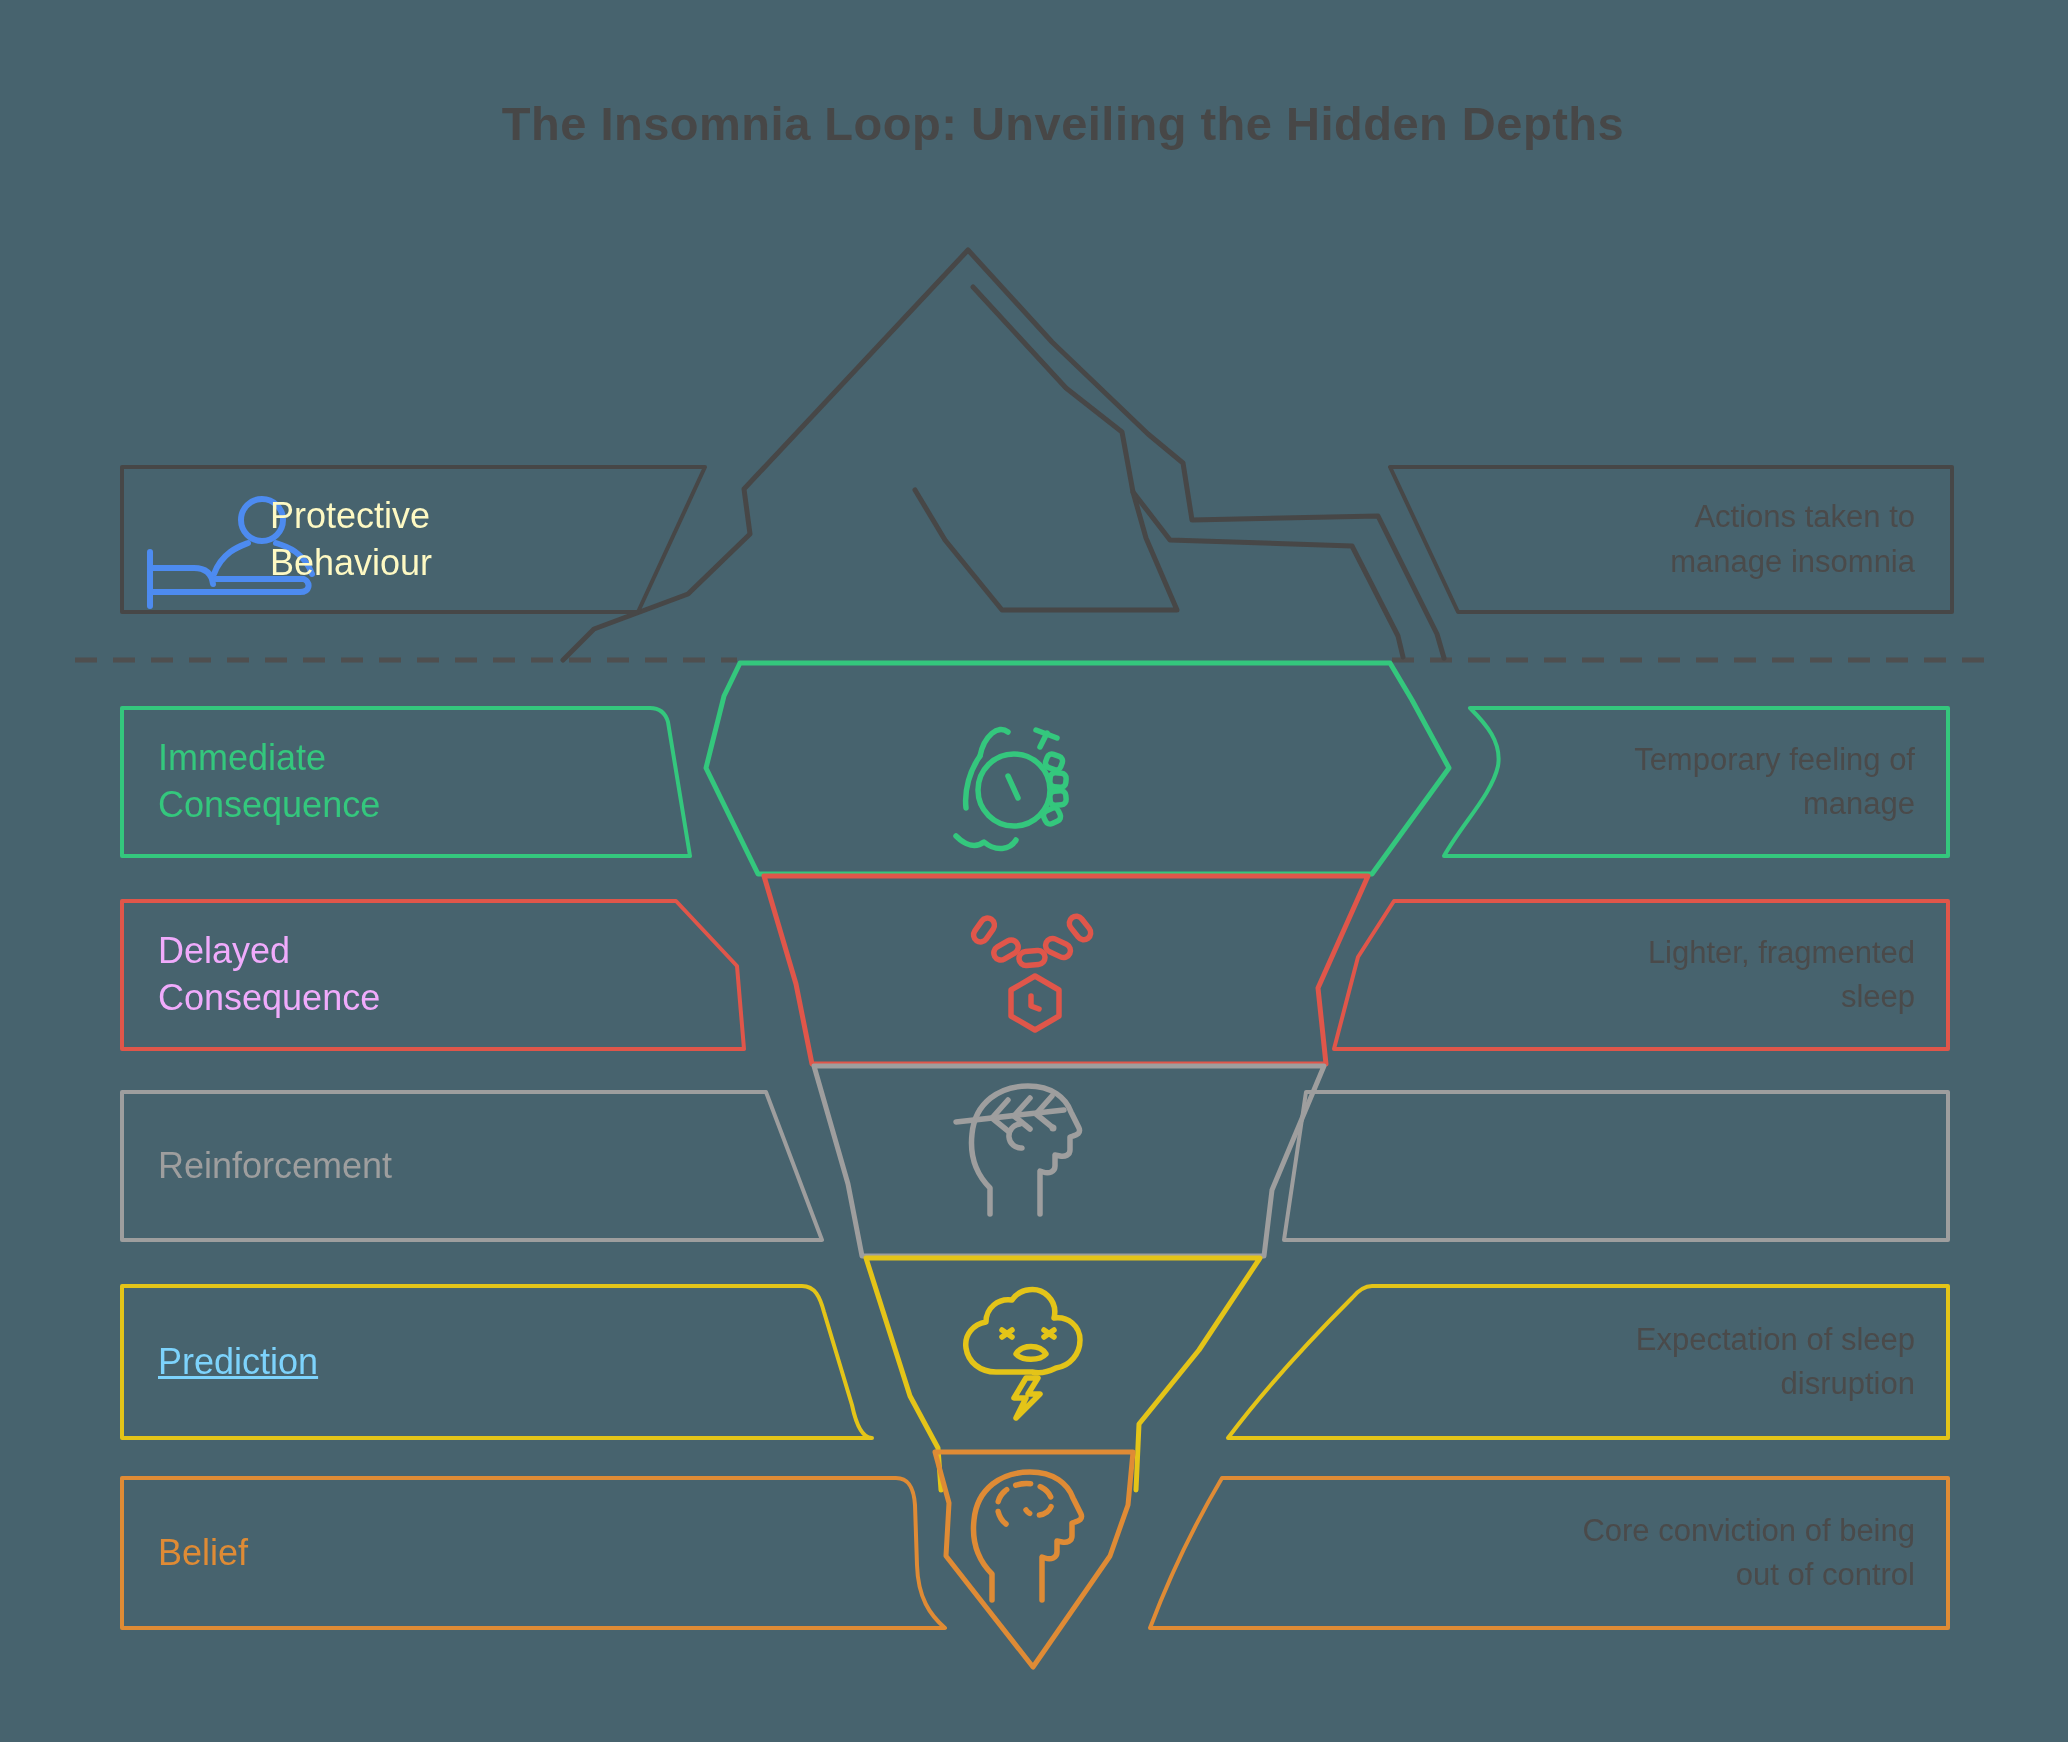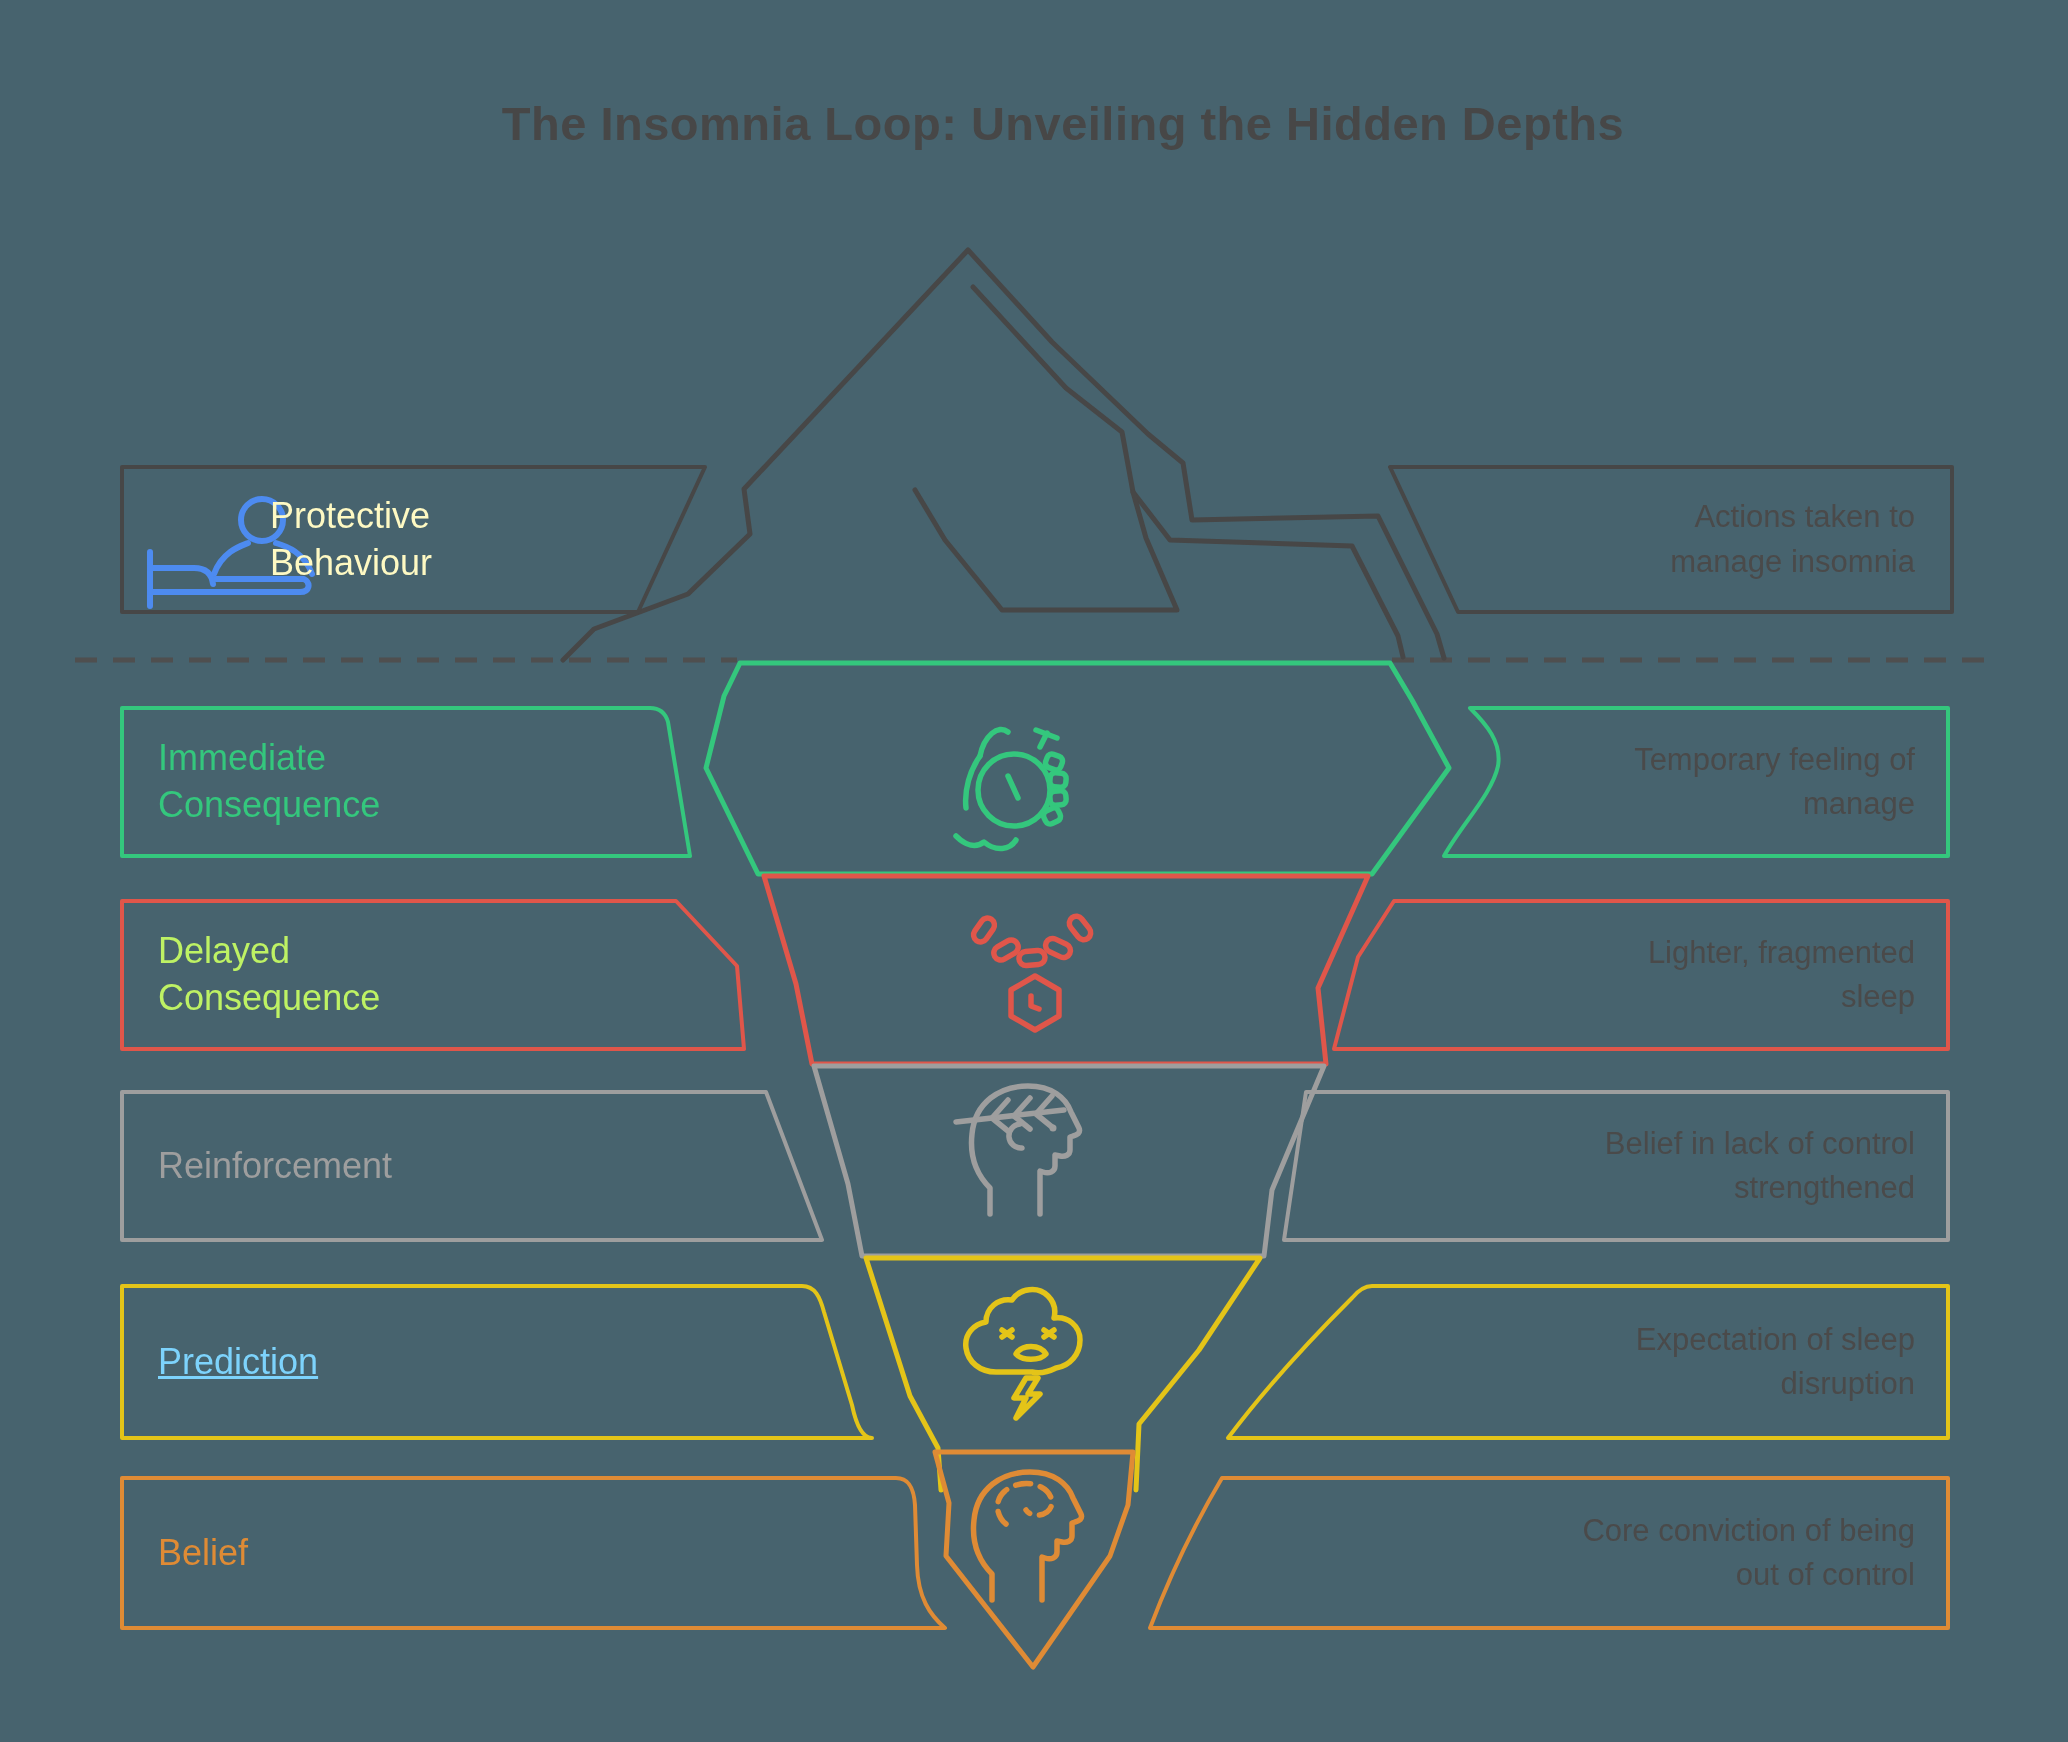--- a/index.html
+++ b/index.html
@@ -20,21 +20,21 @@
   .lbl{
     position:absolute;display:flex;flex-direction:column;justify-content:center;
     font-size:36px;font-weight:500;line-height:1.30;white-space:pre-line;
   }
   .desc{
     position:absolute;display:flex;flex-direction:column;justify-content:center;align-items:flex-end;
     text-align:right;font-size:31px;font-weight:400;color:#4a4a4a;line-height:1.42;white-space:pre-line;
   }
   .c-dark{color:#fef9c3;}
   .c-green{color:#34c77d;}
-  .c-red{color:#bef264;}
+  .c-red{color:#f0abfc;}
   .c-gray{color:#9e9e9e;}
   .c-yellow{color:#7dd3fc;text-decoration:underline;}
   .c-orange{color:#df8b35;}
 </style>
 </head>
 <body>
 
 <div class="stage">
 
   <svg class="geo" viewBox="0 0 2068 1742">
@@ -144,20 +144,18 @@
   <div class="lbl c-gray" style="left:158px;top:1092px;height:148px;width:460px;">Reinforcement</div>
   <div class="lbl c-yellow" style="left:158px;top:1286px;height:152px;width:420px;">Prediction</div>
   <div class="lbl c-orange" style="left:158px;top:1478px;height:150px;width:420px;">Belief</div>
 
   <div class="desc" style="left:1440px;top:467px;height:145px;width:475px;">Actions taken to
 manage insomnia</div>
   <div class="desc" style="left:1440px;top:708px;height:148px;width:475px;">Temporary feeling of
 manage</div>
   <div class="desc" style="left:1440px;top:901px;height:148px;width:475px;">Lighter, fragmented
 sleep</div>
-  <div class="desc" style="left:1440px;top:1092px;height:148px;width:475px;">Belief in lack of control
-strengthened</div>
   <div class="desc" style="left:1440px;top:1478px;height:150px;width:475px;">Core conviction of being
 out of control</div>
   <div class="desc" style="left:1440px;top:1286px;height:152px;width:475px;">Expectation of sleep
 disruption</div>
 
 </div>
 
 </body></html>

